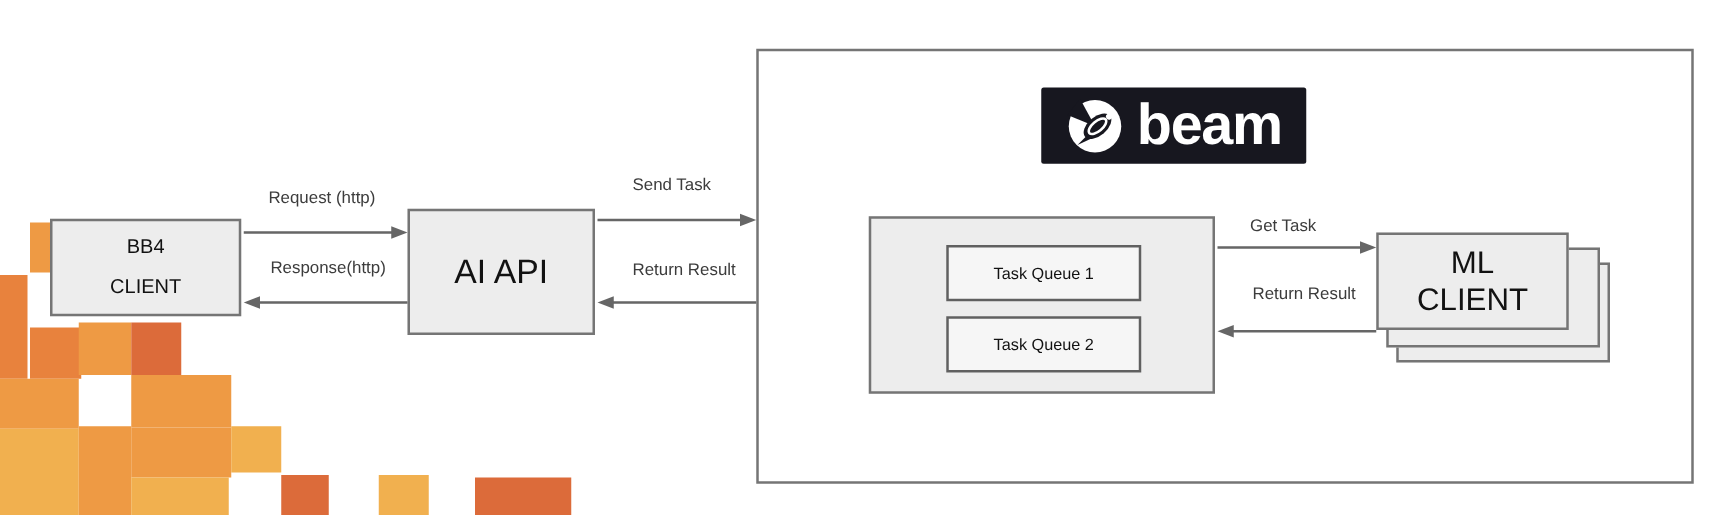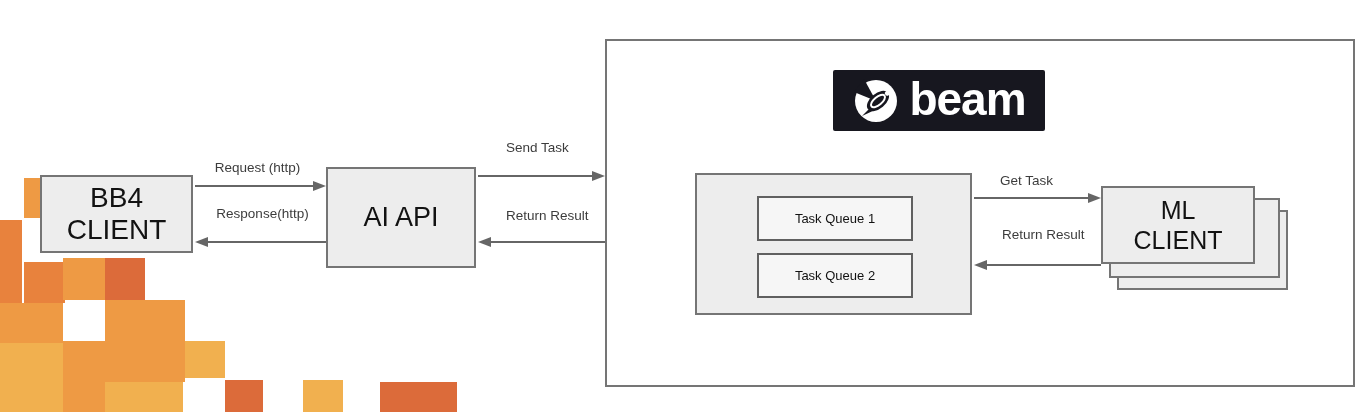--- a/index.html
+++ b/index.html
@@ -26,21 +26,21 @@
   .c-o{background:var(--orange-deep);}
   .c-y{background:var(--yellow);}
   
   .box{
     position:absolute;box-sizing:border-box;z-index:3;
     background:var(--box-fill);border:2px solid var(--border-gray);
     display:flex;flex-direction:column;align-items:center;justify-content:center;
     text-align:center;color:#121212;
   }
   .box .bl{display:block;}
-  #bb4-box{left:40px;top:175px;width:153px;height:78px;font-size:28px;line-height:32px;}
+  #bb4-box{left:40px;top:175px;width:153px;height:78px;font-size:16px;line-height:32px;}
   #api-box{left:326px;top:167px;width:150px;height:101px;font-size:27px;}
   #beam-container{
     position:absolute;left:605px;top:39px;width:750px;height:348px;z-index:2;
     box-sizing:border-box;border:2px solid var(--border-gray);background:#ffffff;
   }
   #queue-container{left:695px;top:173px;width:277px;height:142px;}
   .queue-box{
     position:absolute;box-sizing:border-box;z-index:4;left:757px;width:156px;height:45px;
     background:var(--inner-box-fill);border:2px solid #606060;
     display:flex;align-items:center;justify-content:center;font-size:13px;color:#121212;
@@ -103,21 +103,21 @@
     <div class="cell c-d" style="left:225px;top:380px;width:38px;height:32px;"></div>
     <div class="cell c-y" style="left:303px;top:380px;width:40px;height:32px;"></div>
     <div class="cell c-d" style="left:380px;top:382px;width:77px;height:30px;"></div>
   </div>
 
   <div class="box" id="bb4-box">
     <span class="bl">BB4</span>
     <span class="bl">CLIENT</span>
   </div>
 
-  <div class="edge-label center" style="left:190px;top:159px;width:135px;">Request (http)</div>
+  <div class="edge-label center" style="left:190px;top:149px;width:135px;">Request (http)</div>
   <div class="arrow-line" style="left:195px;top:185px;width:120px;"></div>
   <div class="head-right" style="left:313px;top:181px;"></div>
 
   <div class="edge-label center" style="left:195px;top:205px;width:135px;">Response(http)</div>
   <div class="arrow-line" style="left:207px;top:241px;width:119px;"></div>
   <div class="head-left" style="left:195px;top:237px;"></div>
 
   <div class="box" id="api-box">
     <span class="bl">AI API</span>
   </div>

